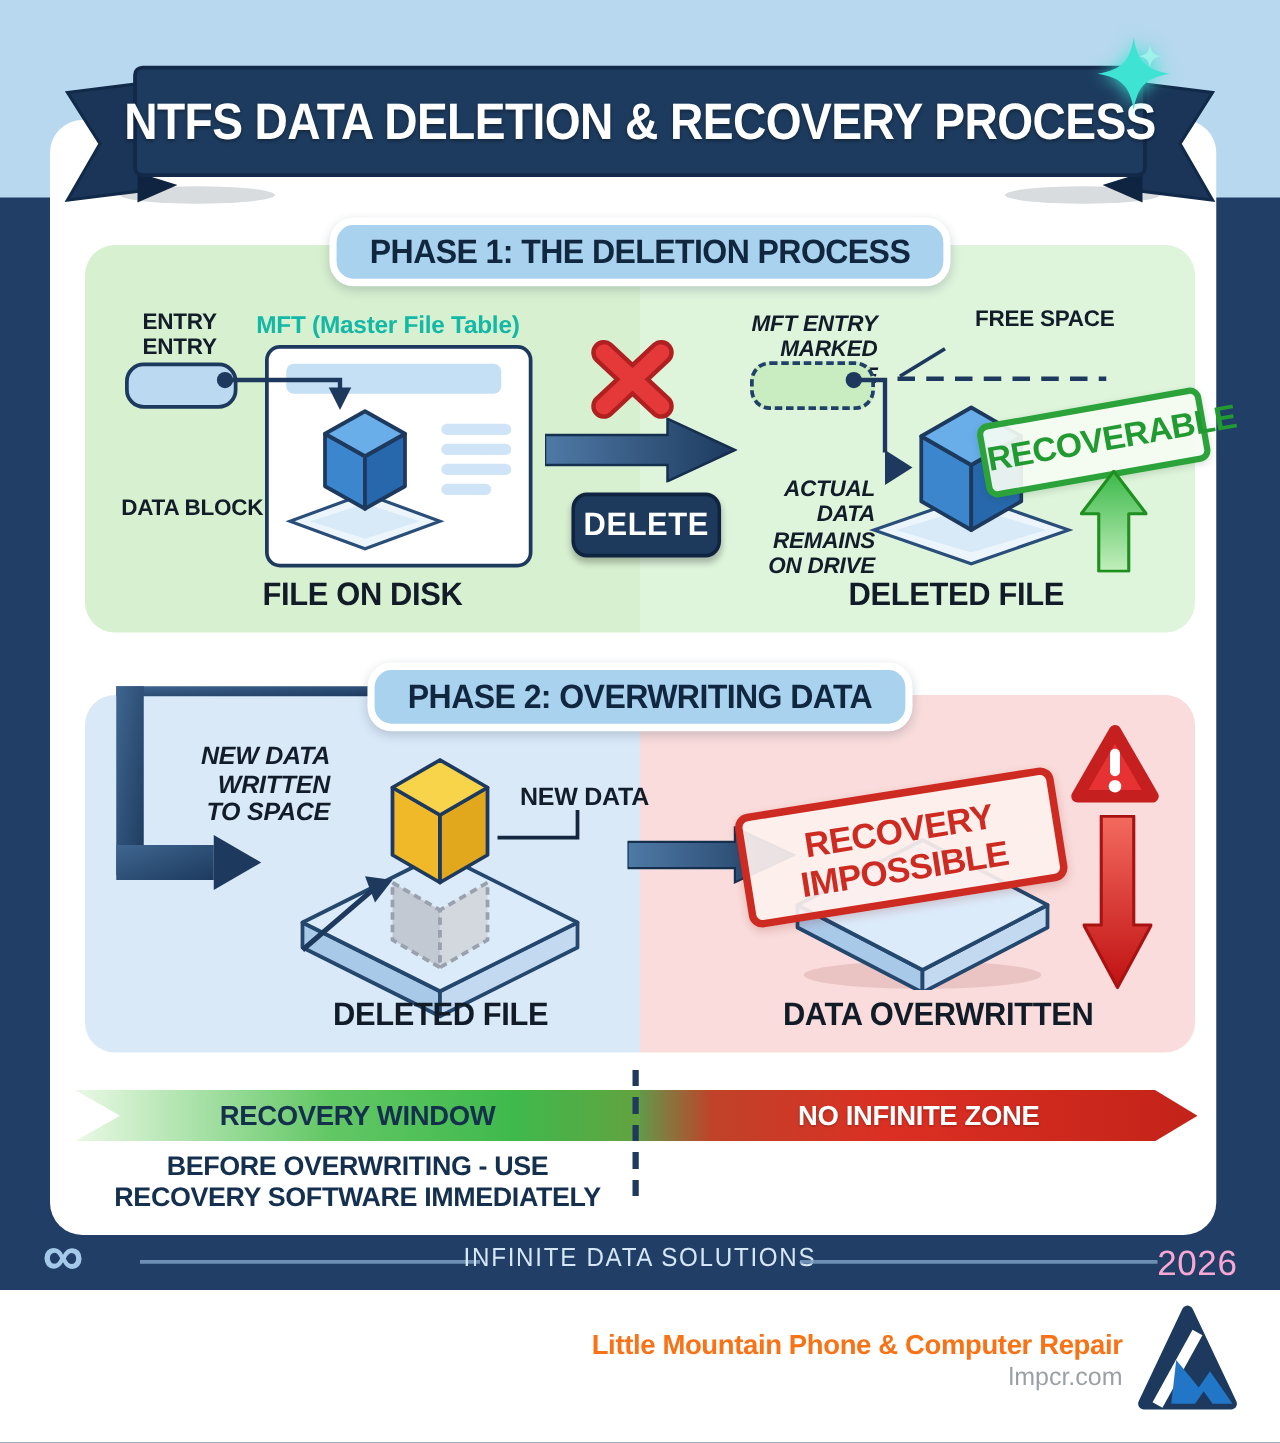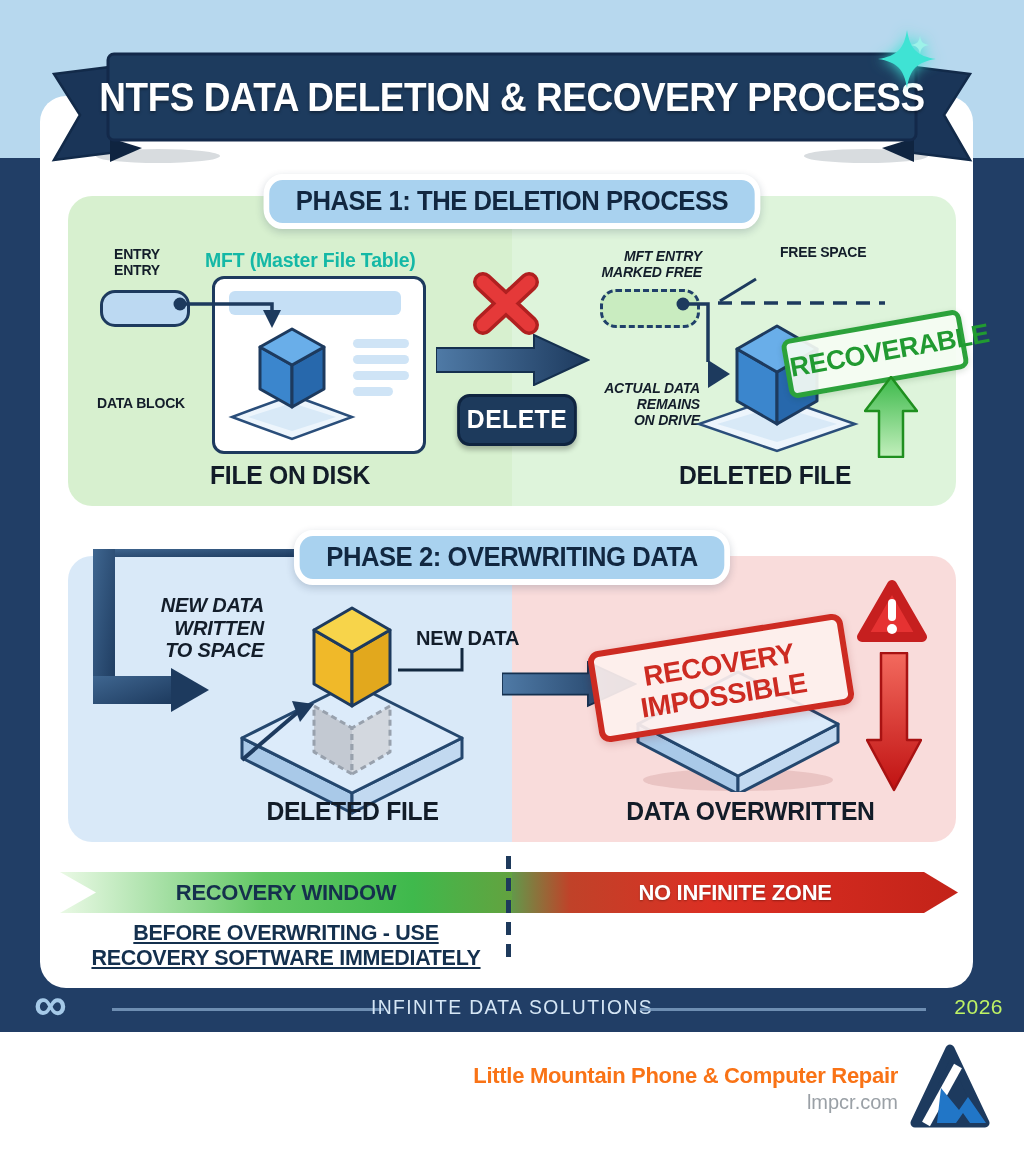--- a/index.html
+++ b/index.html
@@ -19,21 +19,21 @@
           background:linear-gradient(90deg,#d7f0cf 0%,#d7f0cf 50%,#def4db 50%,#def4db 100%);}
   .panel2{left:68px;top:556px;width:888px;height:286px;border-radius:24px;
           background:linear-gradient(90deg,#d9e9f8 0%,#d9e9f8 50%,#f9dcdb 50%,#f9dcdb 100%);}
 
   .phase-pill{left:50%;transform:translateX(-50%) scaleX(0.95);transform-origin:center top;
           background:#a9d2ef;border:6px solid #ffffff;border-radius:20px;
           padding:6px 28px;font-size:27px;font-weight:700;color:#112740;
           letter-spacing:-0.5px;white-space:nowrap;box-shadow:0 3px 9px rgba(20,40,70,0.2);}
 
   .lbl{font-weight:700;color:#131d2a;white-space:pre-line;line-height:1.13;
-       font-size:14px;letter-spacing:-0.2px;}
+       font-size:18px;letter-spacing:-0.2px;}
   .ctr{text-align:right;font-style:italic;}
   .cap{font-weight:700;color:#121c28;font-size:26px;text-align:center;
        letter-spacing:-0.3px;transform:scaleX(0.95);transform-origin:center top;white-space:nowrap;}
 
   .entry-pill{left:100px;top:290px;width:84px;height:31px;background:#bcd9f2;
        border:3.5px solid #1d3a5e;border-radius:15px;}
   .mft-card{left:212px;top:276px;width:208px;height:172px;background:#ffffff;
        border:3.5px solid #1d3a5e;border-radius:12px;}
   .mft-bar{left:14px;top:12px;width:172px;height:24px;background:#c5dff5;border-radius:6px;}
   .mft-line{background:#cfe4f6;height:9px;border-radius:4.5px;}
@@ -59,27 +59,27 @@
        line-height:41px;letter-spacing:-0.3px;}
   .zone-green{left:60px;width:452px;color:#15304d;
        background:linear-gradient(90deg,#eaf9e5 0%,#62c765 45%,#3fb94c 78%,#63a23f 100%);
        clip-path:polygon(0 0,100% 0,100% 100%,0 100%,36px 50%);}
   .zone-red{left:512px;width:446px;color:#ffffff;text-shadow:0 1px 2px rgba(0,0,0,0.3);
        background:linear-gradient(90deg,#63984a 0%,#c04229 13%,#dc2f23 45%,#c32319 100%);
        clip-path:polygon(0 0,calc(100% - 34px) 0,100% 50%,calc(100% - 34px) 100%,0 100%);}
   .zone-divider{left:506px;top:856px;width:5px;height:108px;
        background:repeating-linear-gradient(#1e3a5c 0 13px,transparent 13px 22px);}
   .zone-desc{top:921px;font-size:21.5px;font-weight:700;color:#14304e;text-align:center;
-       white-space:pre-line;line-height:1.18;letter-spacing:-0.3px;text-decoration:underline;}
+       white-space:pre-line;line-height:1.18;letter-spacing:-0.3px;}
 
   .footer-infinity{left:34px;top:978px;font-size:46px;font-weight:700;color:#a5c9e8;line-height:52px;}
   .footer-line{top:1008px;height:2.5px;background:#7b9cc0;opacity:0.85;}
   .footer-brand{left:0;top:995px;width:1024px;text-align:center;color:#d5e6f5;
        font-size:21px;letter-spacing:1.5px;transform:scaleX(0.92);transform-origin:center top;}
-  .footer-year{right:21px;top:995px;color:#bef264;font-size:21px;letter-spacing:0.5px;}
+  .footer-year{right:34px;top:995px;color:#f9a8d4;font-size:28px;letter-spacing:0.5px;}
 
   .company{right:126px;top:1063px;font-size:22px;font-weight:700;color:#f97316;
        letter-spacing:-0.3px;white-space:nowrap;}
   .website{right:126px;top:1091px;font-size:20px;color:#9aa0a6;}
 </style>
 </head>
 <body>
 
 <div class="page">
 

